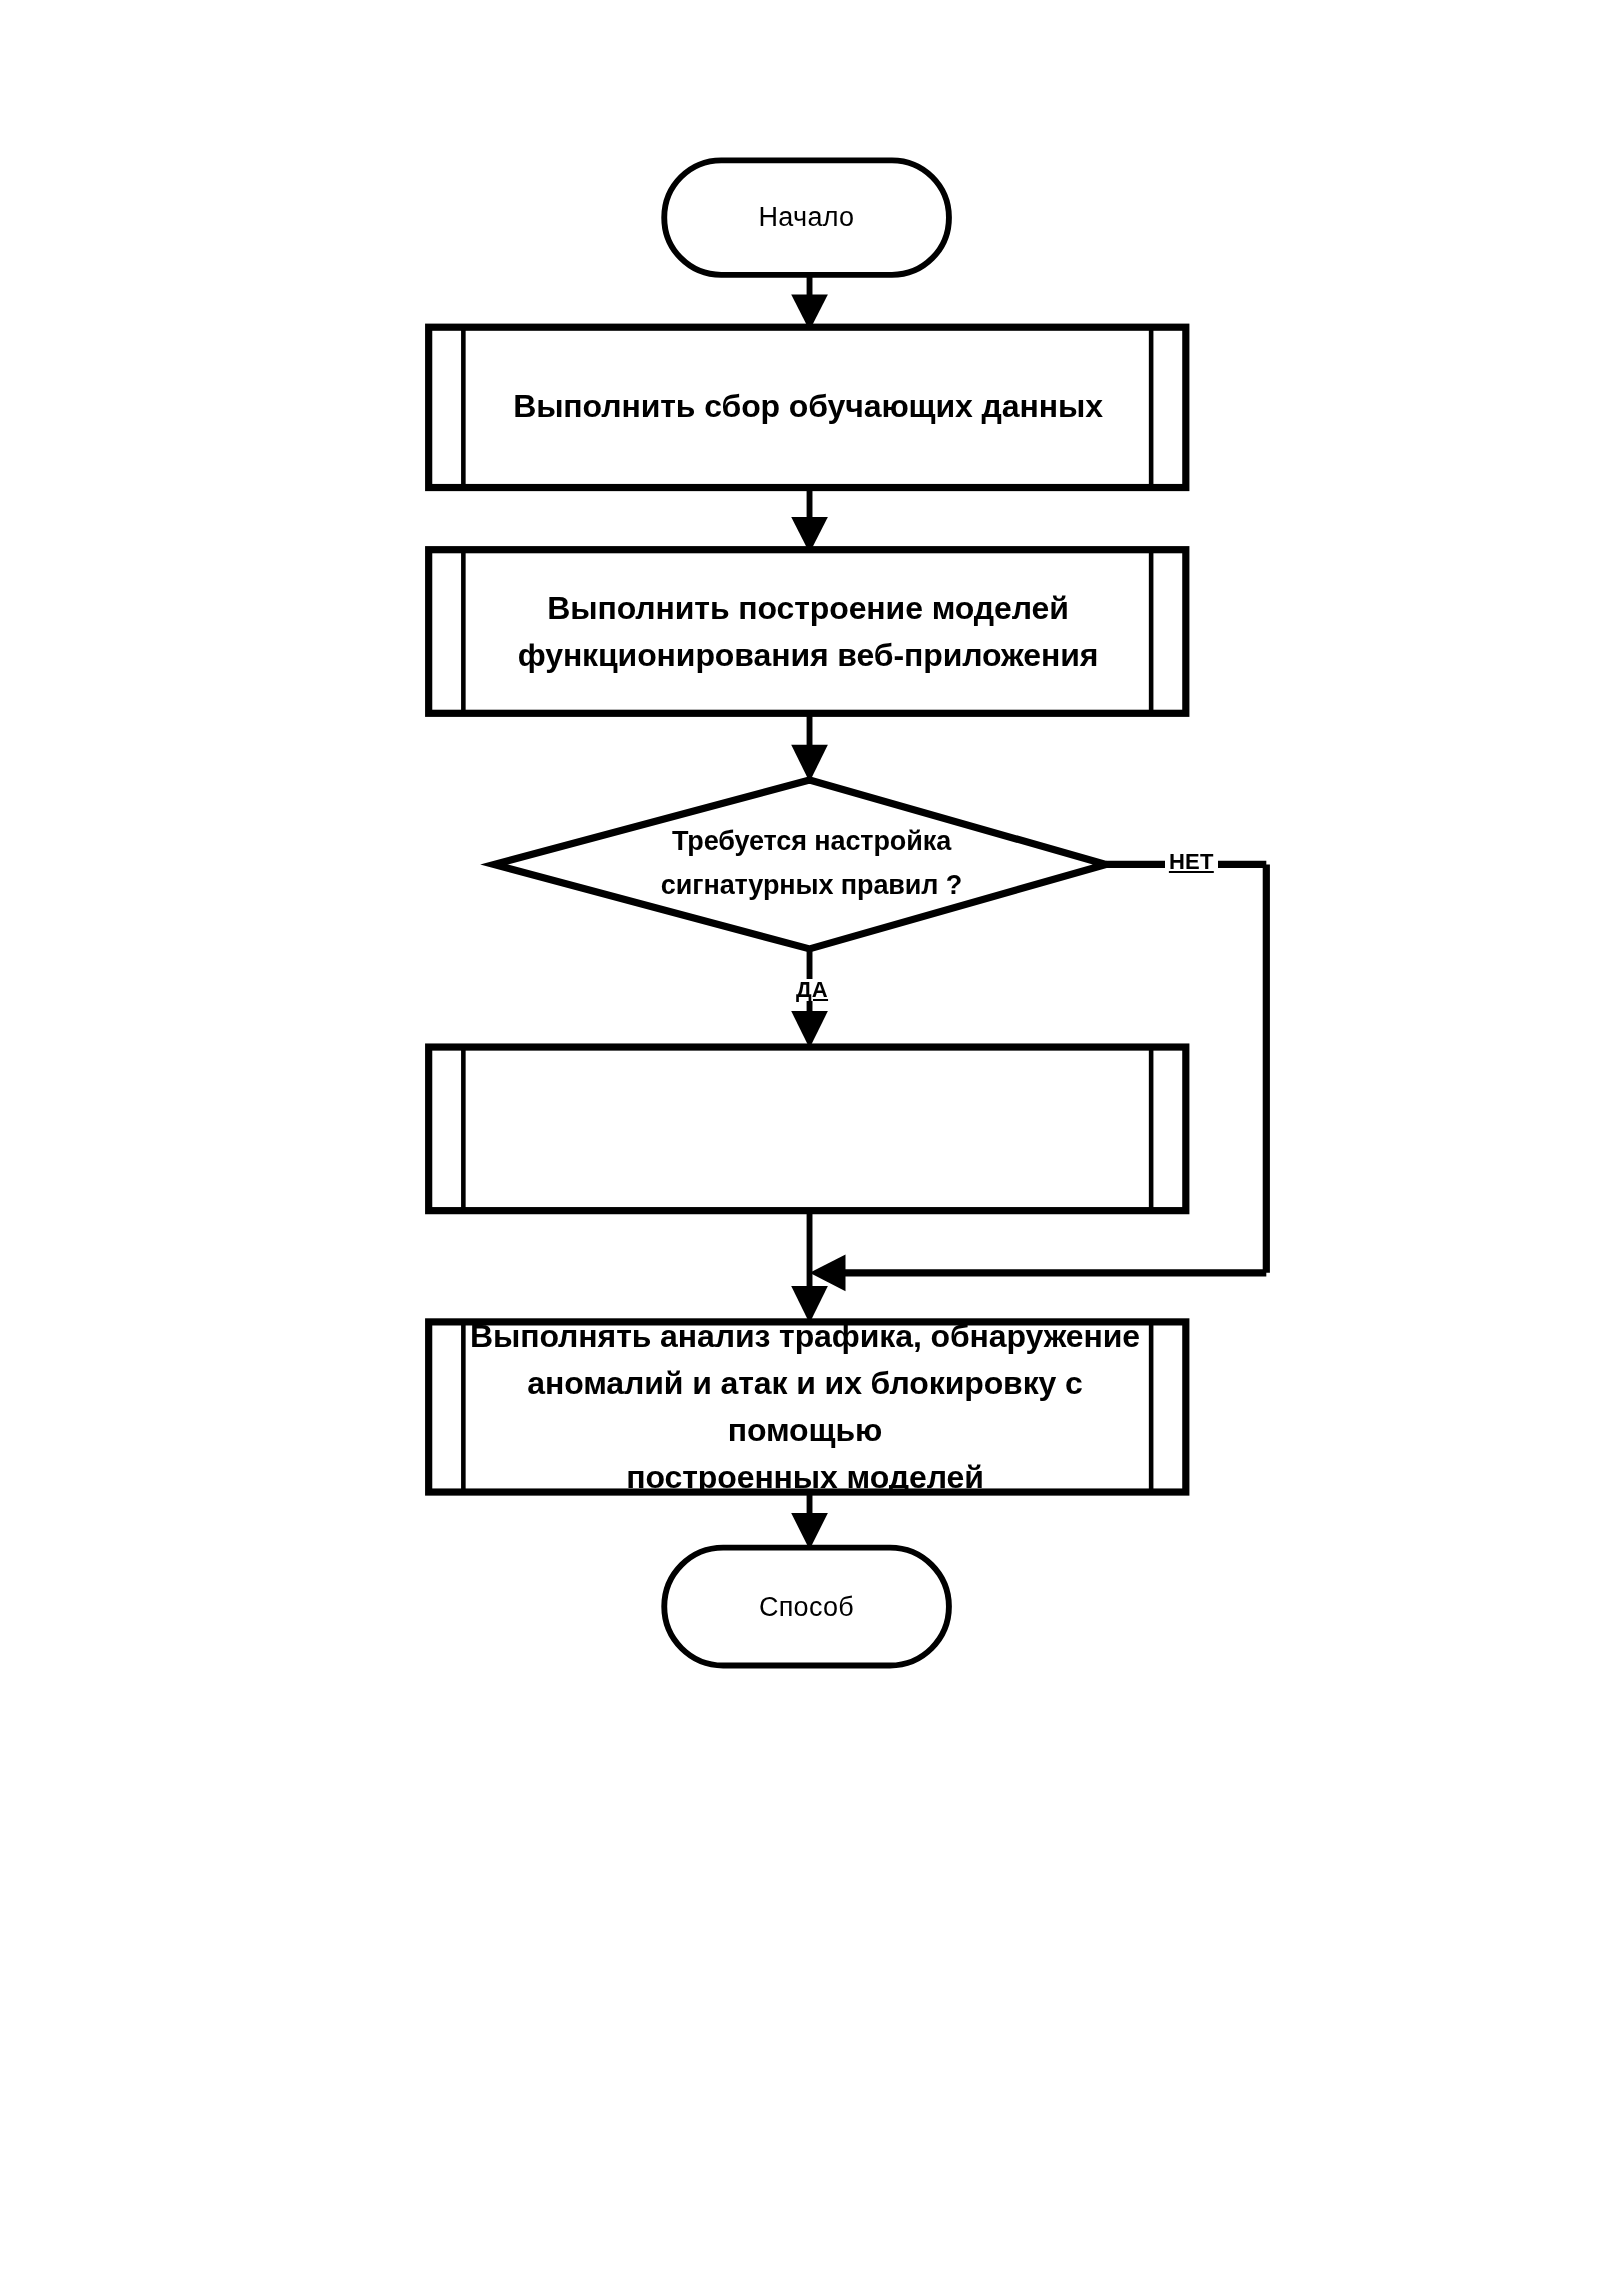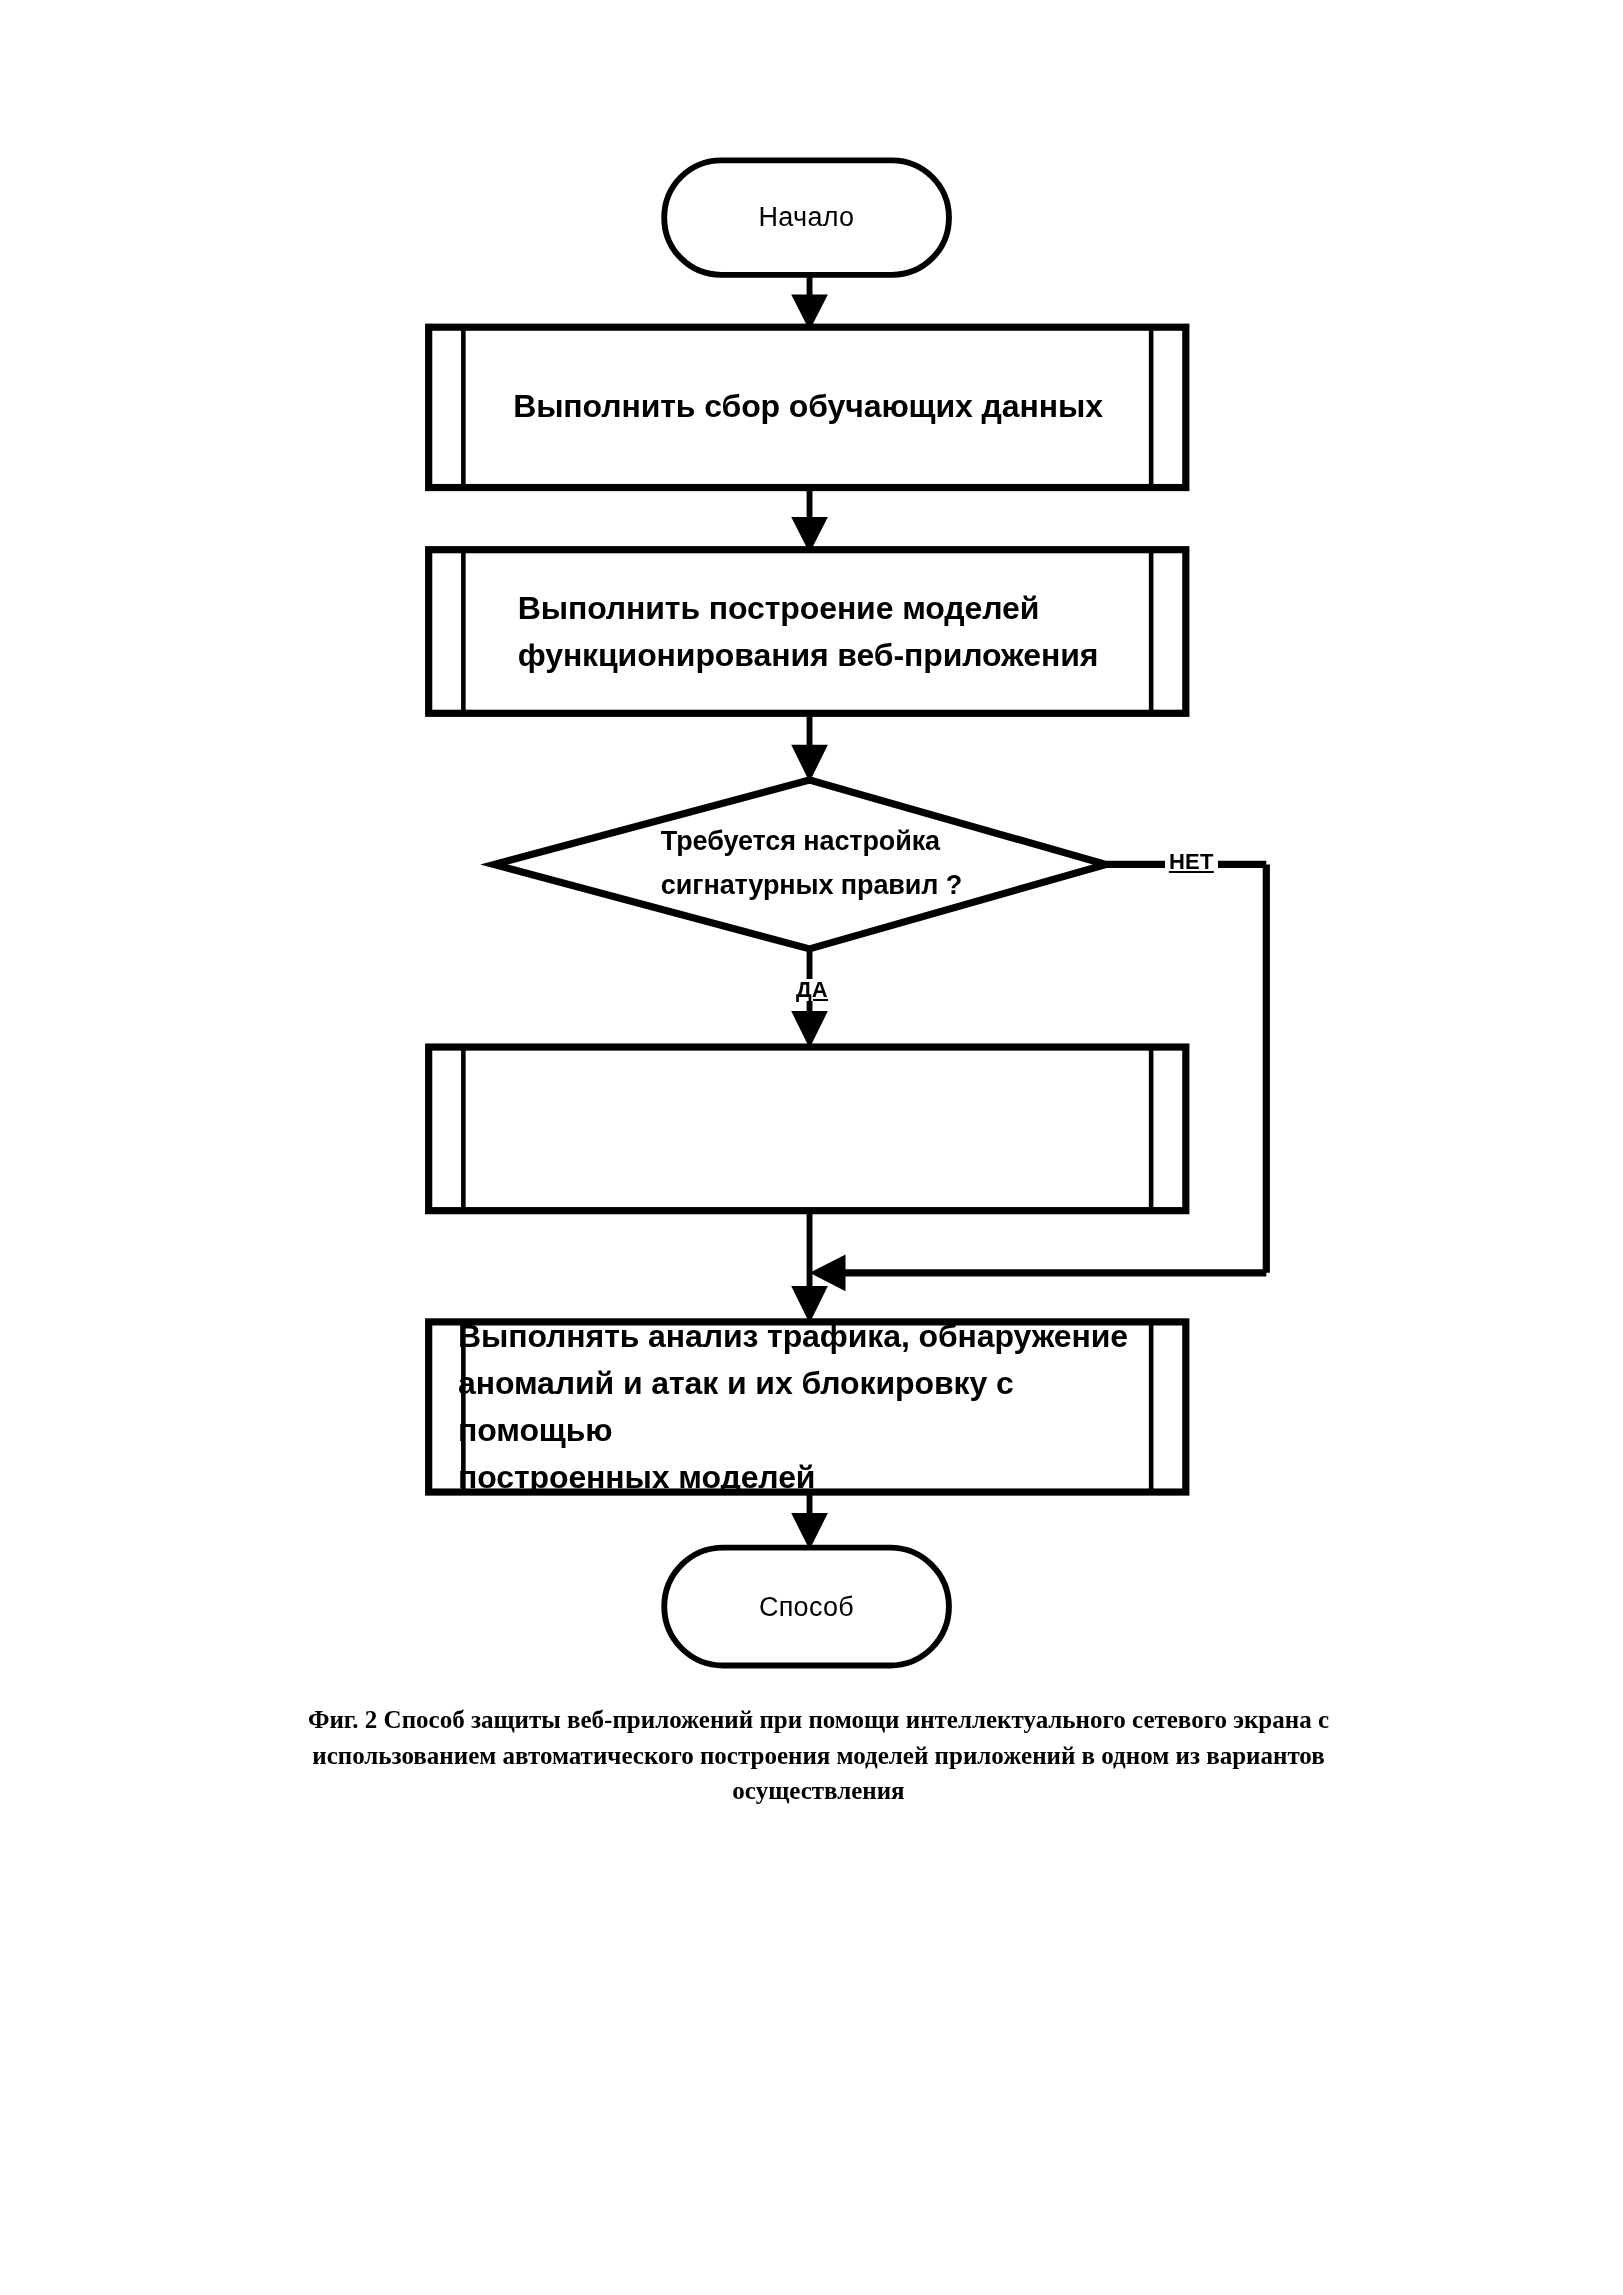--- a/index.html
+++ b/index.html
@@ -20,21 +20,21 @@
     left: 0;
     top: 0;
     width: 1623px;
     height: 2295px;
   }
   .shape-text {
     position: absolute;
     display: flex;
     align-items: center;
     justify-content: center;
-    text-align: left;
+    text-align: center;
     color: #000000;
     font-family: "Liberation Sans", sans-serif;
     white-space: pre-line;
     pointer-events: none;
   }
   .terminator-label {
     font-size: 27px;
     font-weight: 400;
     letter-spacing: 0.3px;
   }
@@ -175,20 +175,15 @@
   <div class="shape-text process-label" style="left:458px; top:1322px; width:694px; height:170px;">Выполнять анализ трафика, обнаружение
 аномалий и атак и их блокировку с помощью
 построенных моделей</div>
 
   <div class="shape-text terminator-label" style="left:664px; top:1548px; width:285px; height:118px;">Способ</div>
 
   <div class="branch-label" style="left:779px; top:979px;margin-left:13px;">ДА</div>
 
   <div class="branch-label" style="left:1165px; top:851px;">НЕТ</div>
 
-  <div id="caption">
-    <span>Фиг.  2 Способ защиты веб-приложений при помощи интеллектуального сетевого экрана с</span>
-    <span>использованием автоматического построения моделей приложений в одном из вариантов</span>
-    <span>осуществления</span>
-  </div>
 
 </div>
 
 
 </body></html>

